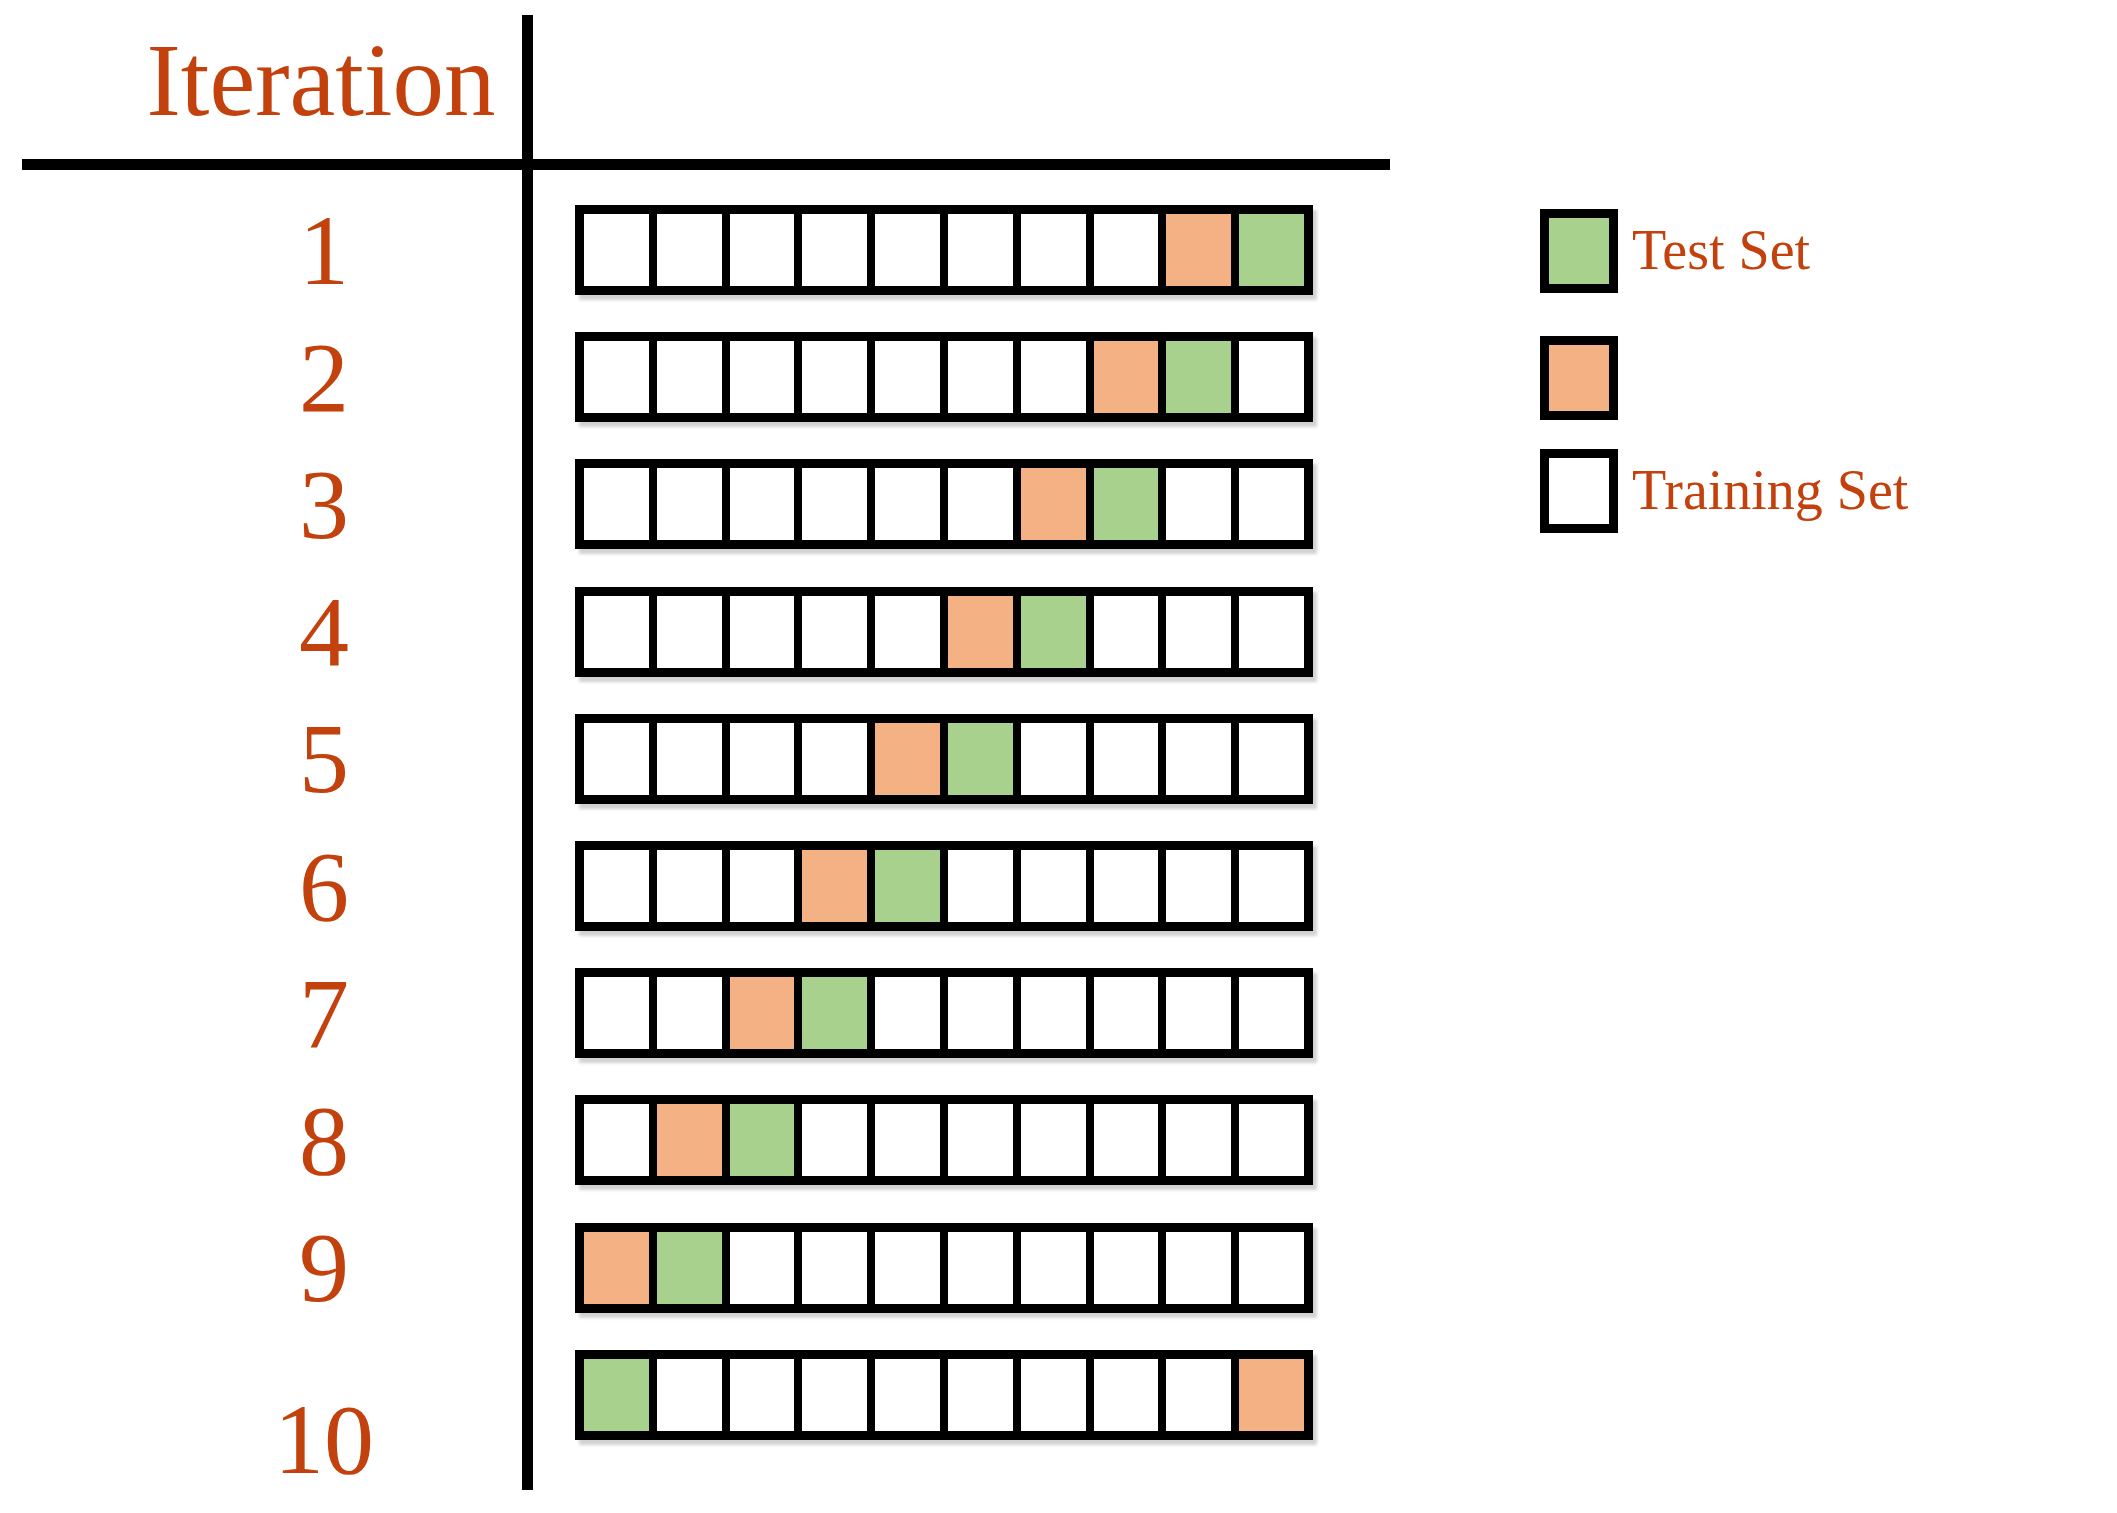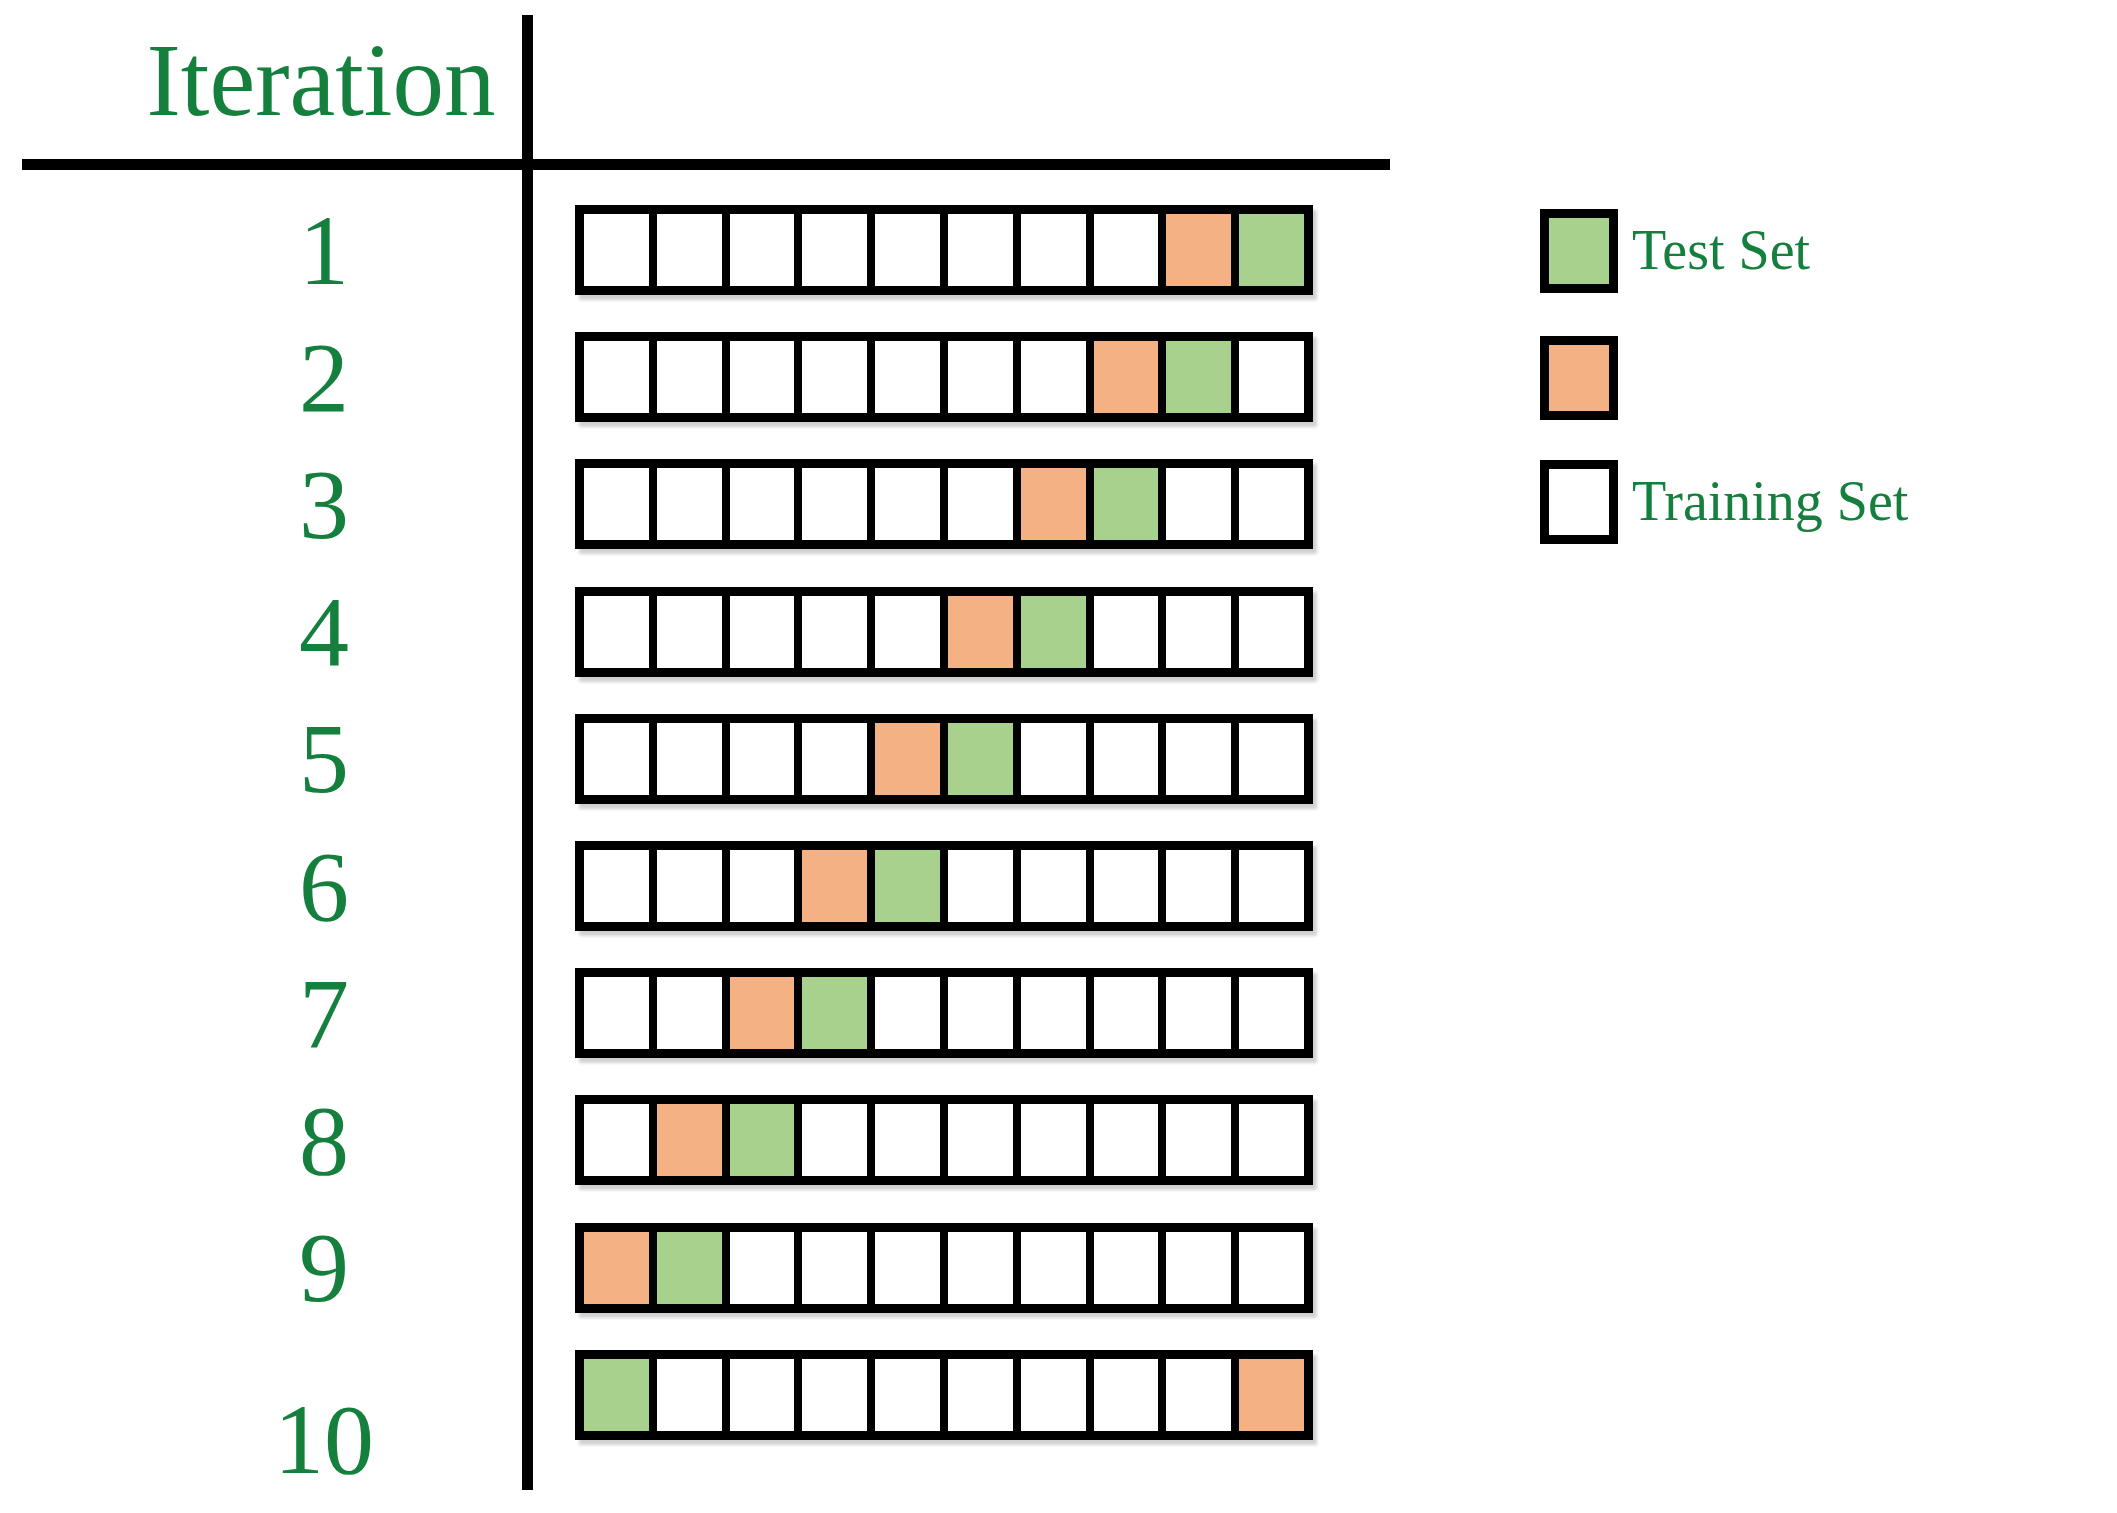--- a/index.html
+++ b/index.html
@@ -6,21 +6,21 @@
     margin: 0;
     padding: 0;
     background: #ffffff;
   }
   .canvas {
     position: relative;
     width: 2117px;
     height: 1513px;
     background: #ffffff;
     font-family: "Liberation Serif", "DejaVu Serif", serif;
-    color: #15803d;
+    color: #c2410c;
     overflow: hidden;
   }
   
   .vline {
     position: absolute;
     left: 522px;
     top: 15px;
     width: 11px;
     height: 1475px;
     background: #000000;
@@ -237,18 +237,18 @@
       </div>
     </div>
   <div id="legend">
       <div class="legend-entry" style="top: 187px;">
         <div class="swatch swatch-test"></div>
         <div class="legend-text">Test Set</div>
       </div>
       <div class="legend-entry" style="top: 314px;">
         <div class="swatch swatch-validation"></div>
       </div>
-      <div class="legend-entry" style="top: 438px;">
+      <div class="legend-entry" style="top: 427px;">
         <div class="swatch swatch-train"></div>
         <div class="legend-text">Training Set</div>
       </div>
     </div>
 </div>
 
 </body></html>

